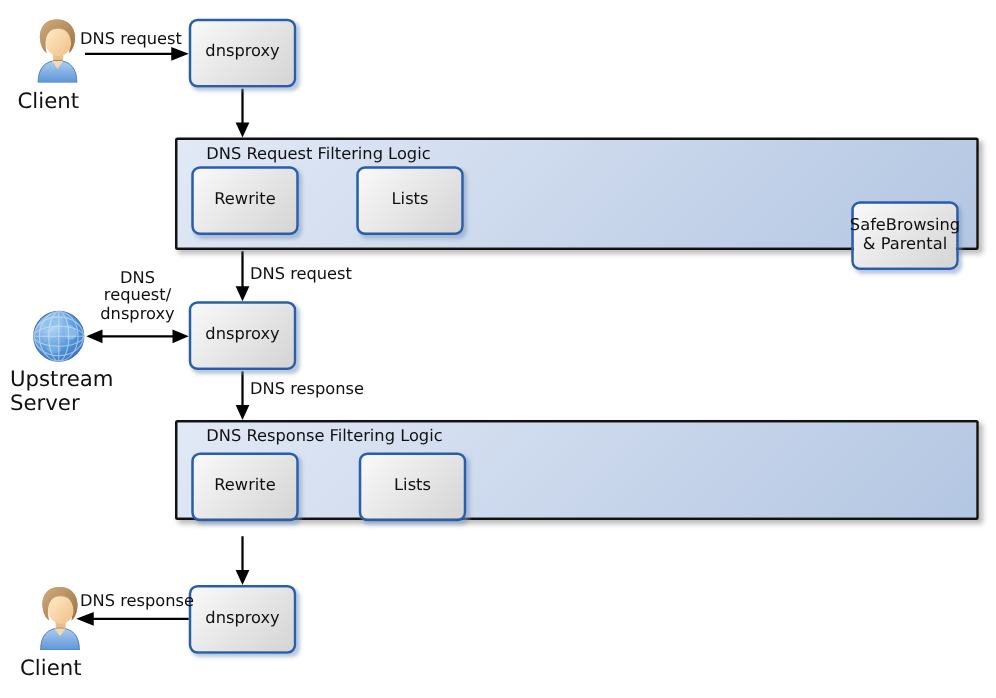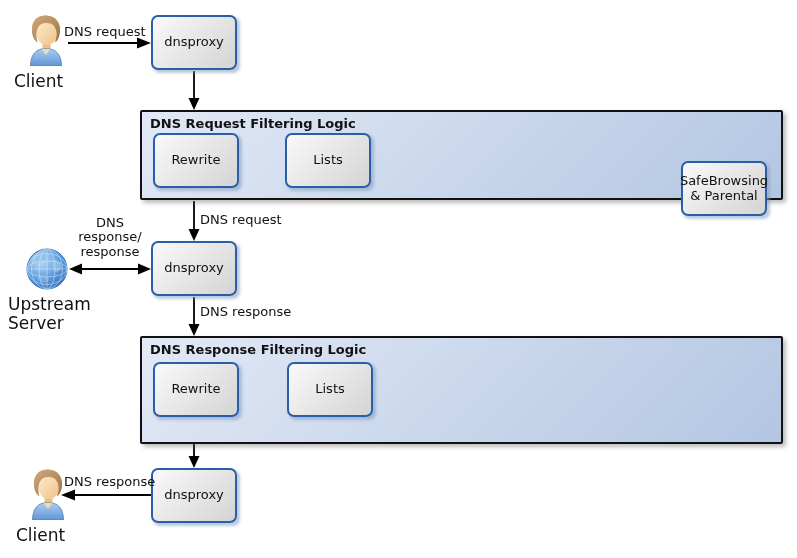--- a/index.html
+++ b/index.html
@@ -26,21 +26,21 @@
     font-size:13px;line-height:1.15;box-sizing:border-box;padding:16px;
   }
   .container-box{
     position:absolute;left:140px;width:643px;
     border:2px solid var(--container-border);border-radius:2px;
     background:linear-gradient(135deg,var(--container-fill-light) 0%,var(--container-fill-dark) 100%);
     box-shadow:3px 3px 4px rgba(90,90,90,0.4);
     box-sizing:border-box;
   }
   .container-title{
-    position:absolute;left:8px;top:4px;font-size:13px;white-space:nowrap;font-weight:bold;
+    position:absolute;left:23px;top:4px;font-size:13px;white-space:nowrap;
   }
   .edge-label{
     position:absolute;font-size:13px;white-space:nowrap;
   }
   .edge-label.wrap{white-space:normal;text-align:center;line-height:1.1;}
   .caption{
     position:absolute;font-size:17px;text-align:left;line-height:1.1;
   }
   .icon{position:absolute;}
   svg{display:block;}
@@ -171,25 +171,25 @@
         <ellipse cx="21" cy="21" rx="15.5" ry="19.8"></ellipse>
         <ellipse cx="21" cy="21" rx="19.8" ry="8"></ellipse>
         <ellipse cx="21" cy="21" rx="19.8" ry="15.5"></ellipse>
         <line x1="1.2" y1="21" x2="40.8" y2="21"></line>
         <line x1="21" y1="1.2" x2="21" y2="40.8"></line>
       </g>
     </svg>
   </div>
   <div class="caption" style="left:8px;top:295px;width:80px;">Upstream Server</div>
 
-  <div class="edge-label wrap" style="left:78px;top:216px;width:64px;">DNS response/ response</div>
+  <div class="edge-label wrap" style="left:78px;top:216px;width:64px;">DNS request/ dnsproxy</div>
 
   <div class="edge-label" style="left:200px;top:304px;">DNS response</div>
 
-  <div class="container-box" style="top:336px;height:108px;">
+  <div class="container-box" style="top:336px;height:80px;">
     <div class="container-title">DNS Response Filtering Logic</div>
   </div>
   <div class="node" style="left:153px;top:362px;">Rewrite</div>
   <div class="node" style="left:287px;top:362px;">Lists</div>
 
   <div class="node" style="left:151px;top:468px;">dnsproxy</div>
 
   <div class="edge-label" style="left:64px;top:474px;">DNS response</div>
 
   <div class="icon" style="left:28px;top:468px;">

